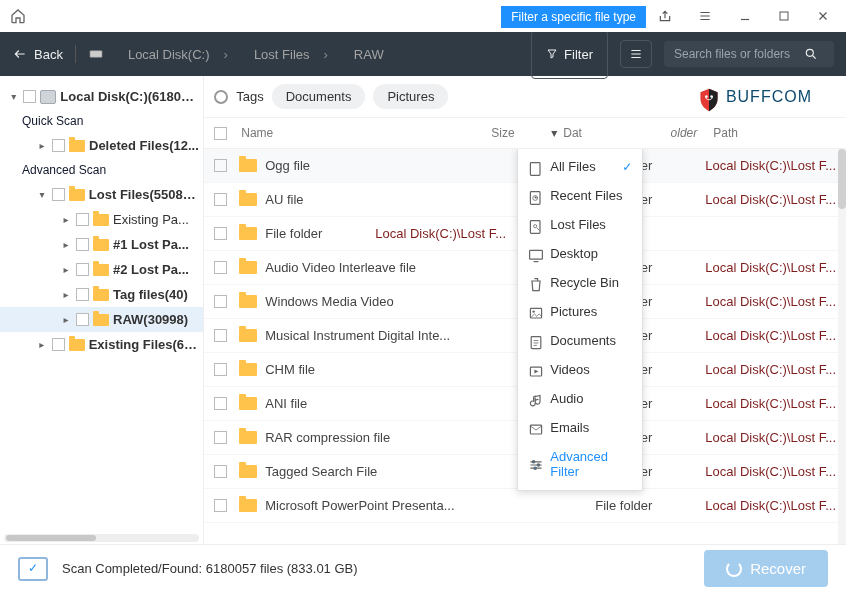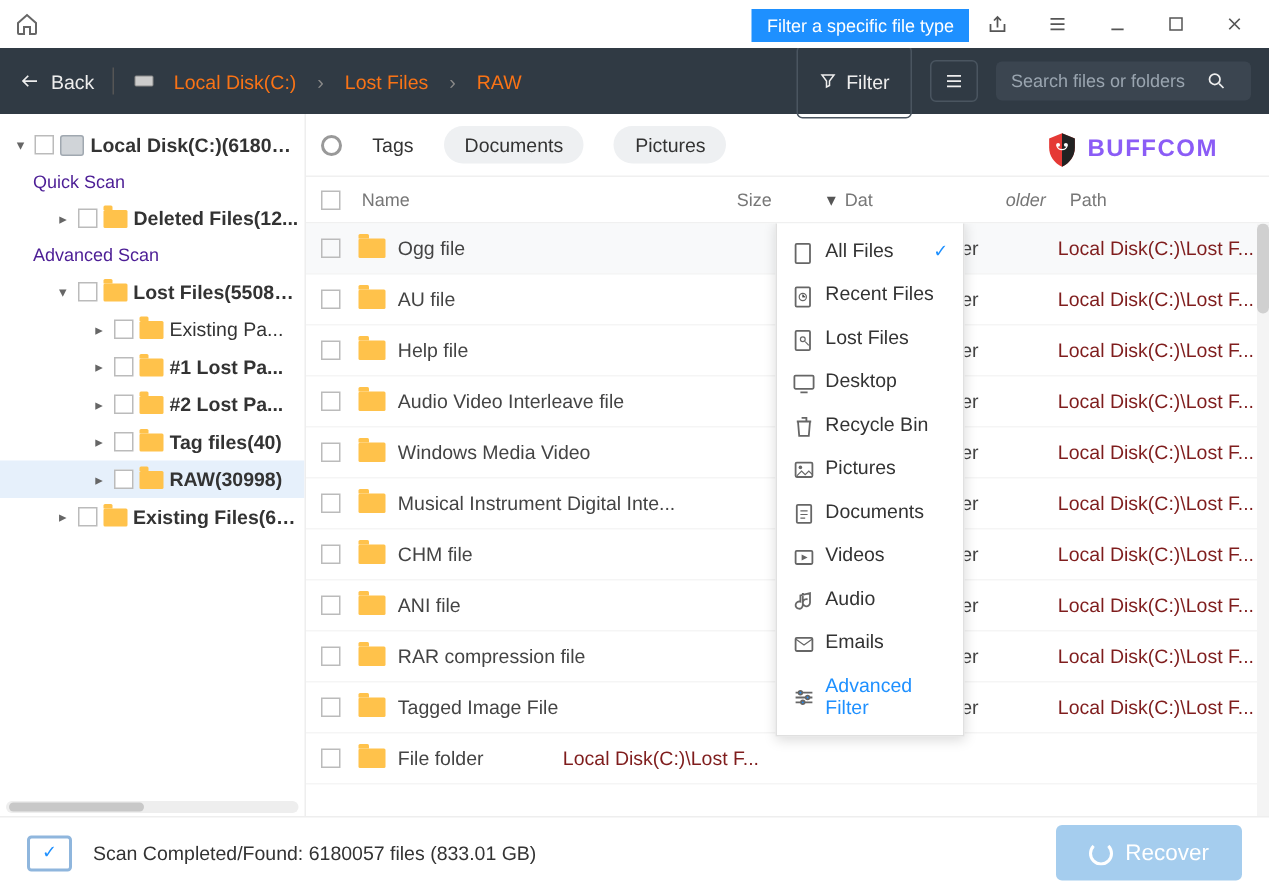--- a/index.html
+++ b/index.html
@@ -7,45 +7,45 @@
 
 .titlebar { height: 32px; background: #fff; display: flex; align-items: center; padding: 0 10px; gap: 8px; position: relative; }
 .titlebar .home { color: #666; }
 .filter-tip { position: absolute; right: 200px; top: 6px; background: #1e90ff; color: #fff; padding: 4px 10px; font-size: 12px; }
 .winbtn { color: #555; padding: 4px 6px; }
 .winbtns { margin-left: auto; display: flex; gap: 14px; align-items: center; }
 
 .toolbar { height: 44px; background: #303a44; color: #eee; display: flex; align-items: center; padding: 0 12px; gap: 12px; font-size: 13px; }
 .toolbar .back { display: flex; align-items: center; gap: 6px; }
 .toolbar .sep { width: 1px; height: 18px; background: #555; }
-.toolbar .crumb { color: #f97316; }
+.toolbar .crumb { color: #a3a3a3; margin-left: 12px; }
 .toolbar .chev { color: #888; padding: 0 2px; }
 .toolbar .spacer { flex: 1; }
 .tb-btn { border: 1px solid #4a5560; border-radius: 4px; padding: 16px 14px; display: flex; align-items: center; gap: 6px; color: #eee; }
 .tb-search { background: #3b4550; border-radius: 4px; padding: 6px 10px; display: flex; align-items: center; gap: 0; width: 170px; }
 .tb-search input { background: transparent; border: none; color: #eee; outline: none; font-size: 12px; width: 130px; }
 .tb-search input::placeholder { color: #9aa5b0; }
 
 .main { display: flex; height: calc(100% - 32px - 44px - 48px); position: relative; }
 
 .tree { width: 210px; border-right: 1px solid #eee; overflow-y: auto; overflow-x: hidden; padding-top: 8px; font-size: 13px; position: relative; }
 .tree-row { display: flex; align-items: center; gap: 4px; padding: 5px 4px; white-space: nowrap; }
 .tree-row .arrow { width: 12px; text-align: center; color: #666; font-size: 10px; }
 .tree-row .cb { width: 13px; height: 13px; border: 1px solid #bbb; background: #fff; flex-shrink: 0; }
 .tree-row .fld { width: 16px; height: 12px; background: #ffc24b; border-radius: 1px; flex-shrink: 0; position: relative; }
 .tree-row .fld::before { content: ""; position: absolute; top: -3px; left: 0; width: 6px; height: 3px; background: #ffc24b; border-radius: 1px 1px 0 0; }
 .tree-row .drv { width: 16px; height: 14px; background: #d0d4d8; border: 1px solid #a0a8b0; border-radius: 2px; flex-shrink: 0; }
 .tree-row.selected { background: #e6f0fb; }
 .tree-row .lbl { font-weight: 600; overflow: hidden; text-overflow: ellipsis; }
-.tree .section { padding: 5px 10px 5px 22px; color: #4c1d95; font-size: 12px; }
+.tree .section { padding: 5px 10px 5px 22px; color: #0f172a; font-size: 12px; }
 .tree .hscroll { position: absolute; bottom: 2px; left: 4px; right: 4px; height: 8px; background: #eee; border-radius: 5px; }
 .tree .hscroll .thumb { position: absolute; left: 2px; top: 1px; width: 90px; height: 6px; background: #c8c8c8; border-radius: 4px; }
 
 .content { flex: 1; display: flex; flex-direction: column; position: relative; }
-.tagbar { display: flex; align-items: center; gap: 20px; padding: 8px 10px; border-bottom: 1px solid #f0f0f0; }
+.tagbar { display: flex; align-items: center; gap: 8px; padding: 8px 10px; border-bottom: 1px solid #f0f0f0; }
 .tag-pill { background: #eef0f2; padding: 5px 14px; border-radius: 14px; font-size: 13px; color: #333; }
 .tag-icon { width: 14px; height: 14px; border-radius: 50%; border: 2px solid #999; display: inline-block; vertical-align: middle; }
 
 .colhead { display: flex; align-items: flex-end; padding: 8px 10px; color: #777; font-size: 12px; border-bottom: 1px solid #f0f0f0; }
 .colhead .cb { width: 13px; height: 13px; border: 1px solid #bbb; margin-right: 14px; }
 .col-name { flex: 0 0 250px; }
 .col-size { flex: 0 0 60px; }
 .col-date { flex: 0 0 50px; }
 .col-type { flex: 0 0 100px; font-style: italic; }
 .col-path { flex: 1; }
@@ -60,21 +60,21 @@
 .row .path { flex: 1; color: #7f1d1d; overflow: hidden; text-overflow: ellipsis; white-space: nowrap; }
 .scroll-v { position: absolute; right: 0; top: 0; bottom: 0; width: 8px; background: #f4f4f4; }
 .scroll-v .thumb { position: absolute; top: 0; width: 8px; height: 60px; background: #d0d0d0; border-radius: 4px; }
 
 .filter-menu { position: absolute; top: -2px; left: 313px; width: 126px; background: #fff; border: 1px solid #e0e0e0; box-shadow: 0 2px 8px rgba(0,0,0,.15); z-index: 50; padding: 4px 0; }
 .filter-menu .mi { display: flex; align-items: center; gap: 8px; padding: 7px 10px; font-size: 13px; color: #333; }
 .filter-menu .mi .ico { width: 14px; height: 14px; color: #666; flex: 0 0 14px; }
 .filter-menu .mi .check { margin-left: auto; color: #1e90ff; font-size: 12px; }
 .filter-menu .mi.adv { color: #1e90ff; }
 
-.logo { position: absolute; top: 12px; right: 34px; display: flex; align-items: center; gap: 6px; font-weight: 700; font-size: 16px; letter-spacing: 1px; color: #8b5cf6; z-index: 40; }
+.logo { position: absolute; top: 12px; right: 34px; display: flex; gap: 6px; font-weight: 400; font-size: 16px; letter-spacing: 1px; color: #0c4a6e; z-index: 40; }
 .logo .shield { width: 22px; height: 24px; }
 
 .footer { height: 48px; border-top: 1px solid #eee; display: flex; align-items: center; padding: 0 18px; gap: 14px; }
 .footer .monitor { width: 30px; height: 24px; border: 2px solid #8fb6dd; border-radius: 3px; position: relative; }
 .footer .monitor::after { content: "✓"; color: #1e90ff; position: absolute; top: 2px; left: 8px; font-size: 12px; }
 .recover { margin-left: auto; background: #a5cdee; color: #fff; padding: 10px 22px; border-radius: 4px; display: flex; align-items: center; gap: 8px; font-size: 15px; }
 .recover .ric { width: 16px; height: 16px; border: 2px solid #fff; border-radius: 50%; border-top-color: transparent; }
 
 svg { display: block; }
 </style>
@@ -261,21 +261,20 @@
         <div class="row">
           <span class="cb"></span>
           <span class="fld"></span>
           <span class="name">AU file</span>
           <span class="type">File folder</span>
           <span class="path">Local Disk(C:)\Lost F...</span>
         </div>
         <div class="row">
           <span class="cb"></span>
           <span class="fld"></span>
-          <span class="name">Help file</span>
           <span class="type">File folder</span>
           <span class="path">Local Disk(C:)\Lost F...</span>
         </div>
         <div class="row">
           <span class="cb"></span>
           <span class="fld"></span>
           <span class="name">Audio Video Interleave file</span>
           <span class="type">File folder</span>
           <span class="path">Local Disk(C:)\Lost F...</span>
         </div>
@@ -310,27 +309,28 @@
         <div class="row">
           <span class="cb"></span>
           <span class="fld"></span>
           <span class="name">RAR compression file</span>
           <span class="type">File folder</span>
           <span class="path">Local Disk(C:)\Lost F...</span>
         </div>
         <div class="row">
           <span class="cb"></span>
           <span class="fld"></span>
-          <span class="name">Tagged Image File</span>
-          <span class="type">File folder</span>
-          <span class="path">Local Disk(C:)\Lost F...</span>
-        </div>
-        <div class="row">
-          <span class="cb"></span>
-          <span class="fld"></span>
+          <span class="name">Tagged Search File</span>
+          <span class="type">File folder</span>
+          <span class="path">Local Disk(C:)\Lost F...</span>
+        </div>
+        <div class="row">
+          <span class="cb"></span>
+          <span class="fld"></span>
+          <span class="name">Microsoft PowerPoint Presenta...</span>
           <span class="type">File folder</span>
           <span class="path">Local Disk(C:)\Lost F...</span>
         </div>
         <div class="scroll-v">
           <div class="thumb"></div>
         </div>
 
       <div class="filter-menu" id="fmenu">
 
       <div class="mi">

